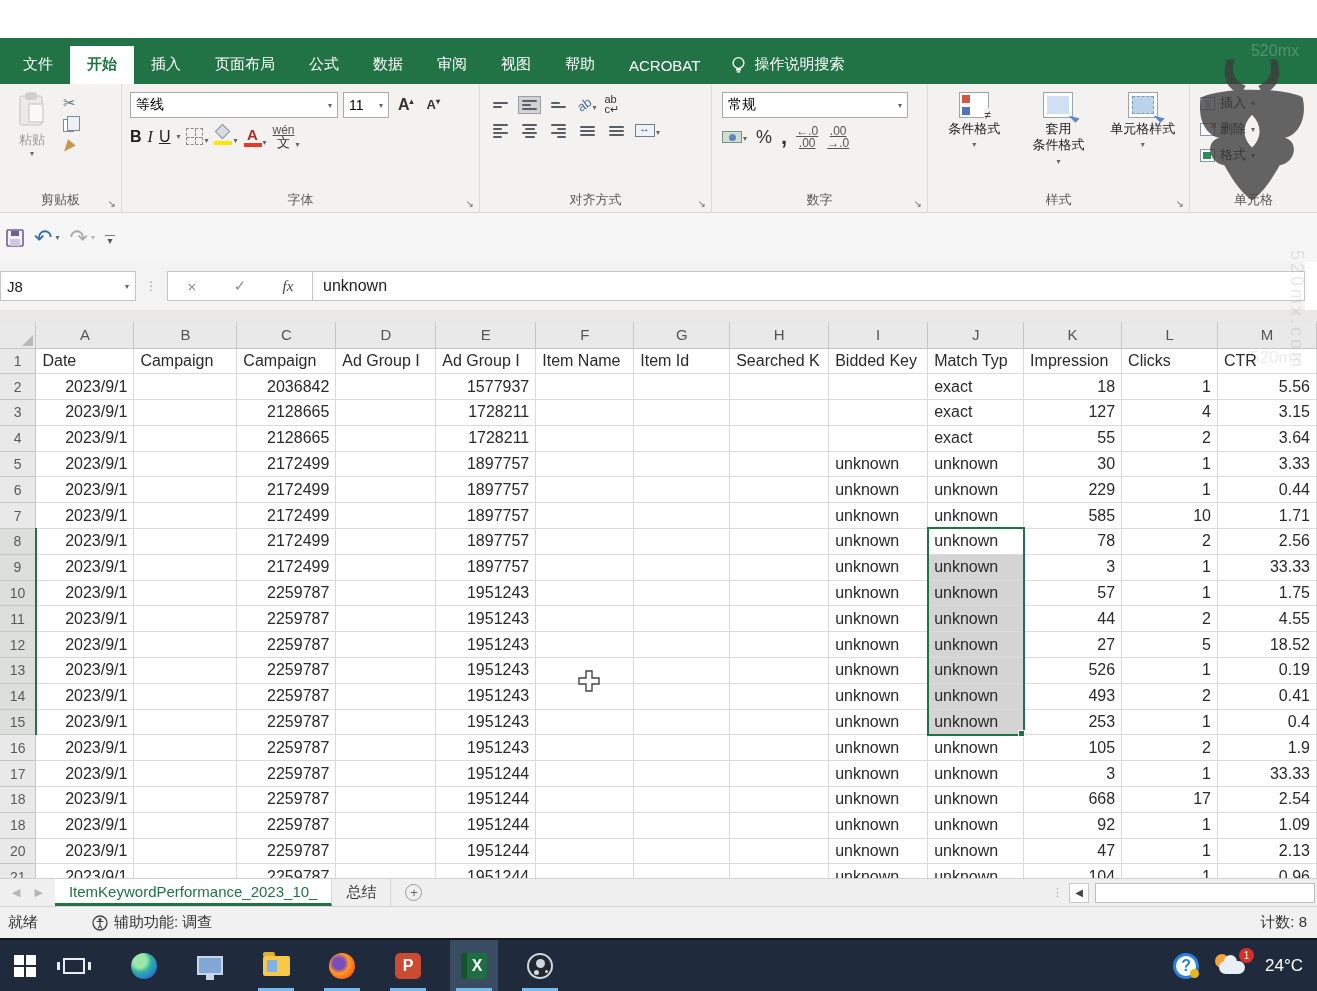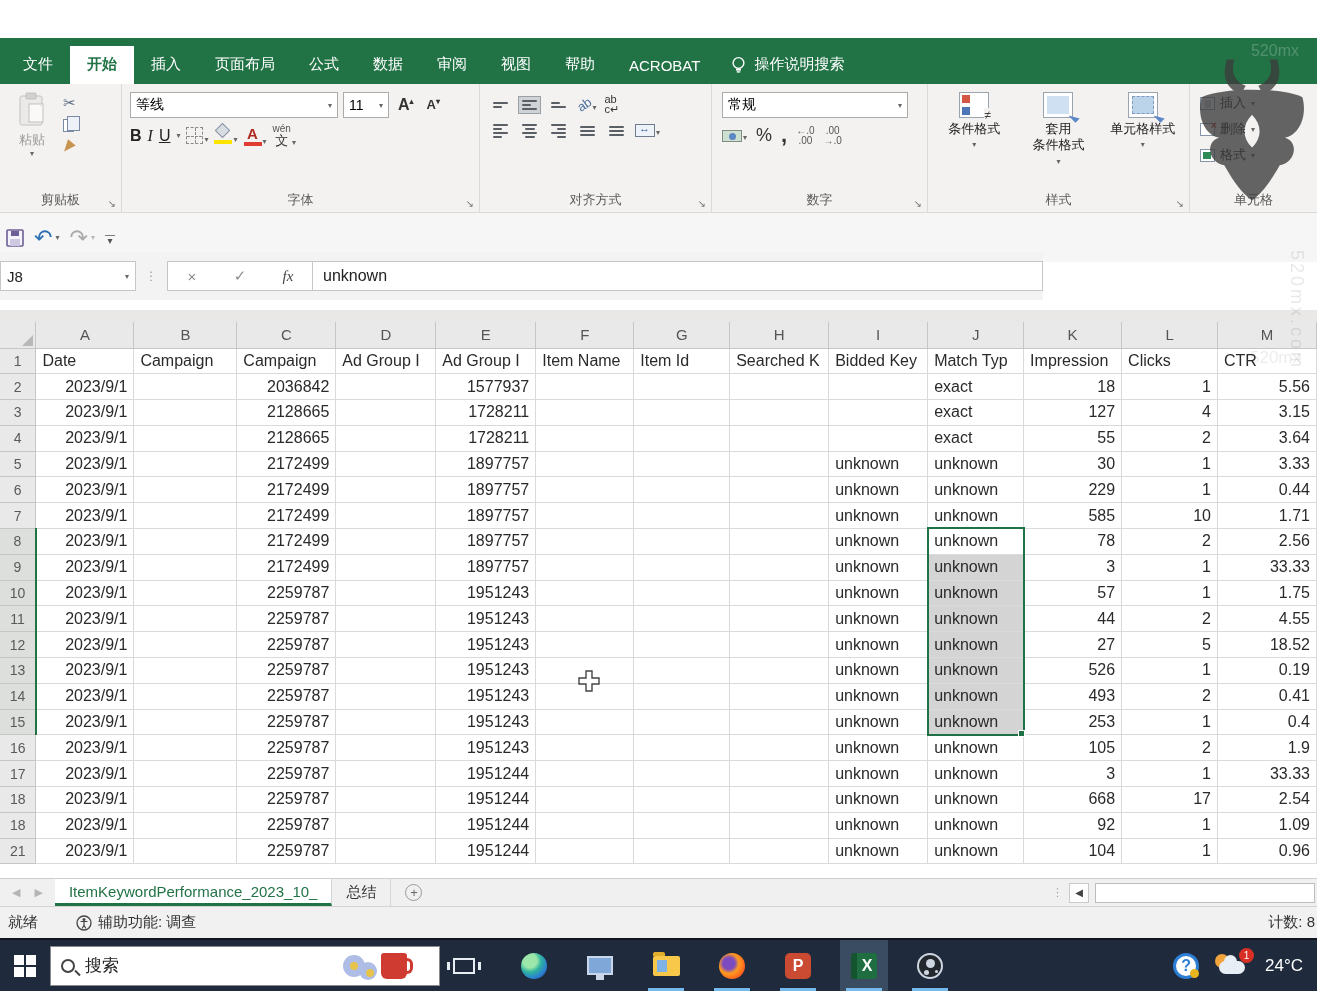--- a/index.html
+++ b/index.html
@@ -55,21 +55,21 @@
   .u { text-decoration:underline; }
   .borders-ic { width:17px; height:17px; border:1px dashed #8a8a8a; position:relative; }
   .borders-ic::before { content:""; position:absolute; left:50%; top:0; bottom:0; border-left:1px dashed #8a8a8a; }
   .borders-ic::after { content:""; position:absolute; top:50%; left:0; right:0; border-top:1px dashed #8a8a8a; }
   .fill-ic { position:relative; width:18px; height:12px; }
   .fill-ic .bucket { position:absolute; left:3px; top:-2px; width:11px; height:11px; background:#d8dde4;
     border:1px solid #8a93a3; transform:rotate(45deg); }
   .colorbar { display:block; width:18px; height:4px; margin-top:1px; }
   .yellow { background:#ffe400; } .red { background:#e03c32; }
   .stack { display:flex; flex-direction:column; align-items:center; line-height:1; cursor:pointer; }
-  .stack .top { font-size:10px; color:#555; } .stack .bot { font-size:13px; color:#333; }
+  .stack .top { font-size:12px; color:#555;text-decoration:underline; } .stack .bot { font-size:13px; color:#333; }
 
   .g-align { width:232px; }
   .g-align .row { display:flex; align-items:center; gap:8px; padding:3px 10px; }
   .alic { display:inline-flex; flex-direction:column; gap:2px; padding:3px; cursor:pointer; }
   .alic i { display:block; height:2px; background:#5a5f66; border-radius:1px; }
   .alic.sel { background:#cfd3d6; outline:1px solid #9aa0a6; }
   .wrapic { font-size:11px; color:#333; line-height:.9; text-align:left; cursor:pointer; }
   .merge-ic { width:20px; height:13px; border:1px solid #6f7c90; background:#eef3f9; position:relative; cursor:pointer; }
   .merge-ic::before { content:"↔"; position:absolute; left:3px; top:-3px; font-size:11px; color:#2f5a8f; }
 
@@ -111,21 +111,21 @@
 
   
   #qat { position:absolute; left:0; top:213px; width:1317px; height:49px; background:#f6f6f6;
     display:flex; align-items:center; gap:10px; padding-left:6px; }
   .qbtn { display:flex; align-items:center; gap:3px; cursor:pointer; }
   .undo { color:#2f6fb2; font-size:22px; line-height:1; }
   .redo { color:#a9a9a9; font-size:22px; line-height:1; }
   .qmore { display:flex; flex-direction:column; align-items:center; line-height:.6; color:#555; font-size:10px; cursor:pointer; }
 
   
-  #fbar { position:absolute; left:0; top:252px; width:1043px; height:48px; background:#f3f3f3;
+  #fbar { position:absolute; left:0; top:262px; width:1305px; height:48px; background:#f3f3f3;
     display:flex; align-items:center; }
   #namebox { width:136px; height:30px; background:#fff; border:1px solid #c6c6c6; display:flex;
     align-items:center; justify-content:space-between; padding:0 6px; font-size:15px; color:#222; }
   #fbar .dots { color:#9a9a9a; font-size:12px; margin:0 9px; letter-spacing:1px; }
   #fbar .btns { height:30px; background:#fff; border:1px solid #c6c6c6; display:flex; align-items:center; }
   #fbar .btns span { width:48px; text-align:center; font-size:15px; color:#8b8b8b; cursor:pointer; }
   #fbar .fx { font-style:italic; font-family:"Liberation Serif",serif; color:#444 !important; }
   #fcontent { flex:1; height:30px; background:#fff; border:1px solid #c6c6c6; border-left:none;
     display:flex; align-items:center; padding-left:10px; font-size:16px; color:#222; }
   #gap1 { position:absolute; left:0; top:310px; width:1317px; height:12px; background:#e9e8e7; }
@@ -163,24 +163,24 @@
     align-items:center; justify-content:center; font-size:13px; color:#666; }
   #hscroll { position:absolute; right:0; top:878px; height:28px; left:1050px; background:#f0f0f0;
     border-top:1px solid #cfcfcf; display:flex; align-items:center; gap:6px; padding:0 2px; }
   #hscroll .dots { color:#9a9a9a; font-size:11px; }
   #hscroll .larr { width:20px; height:20px; background:#fdfdfd; border:1px solid #c9c9c9; display:flex;
     align-items:center; justify-content:center; font-size:10px; color:#444; cursor:pointer; }
   #hscroll .track { flex:1; height:20px; background:#fff; border:1px solid #bdbdbd; cursor:pointer; }
 
   
   #statusbar { position:absolute; left:0; top:906px; width:1317px; height:32px; background:#f1f1f1;
-    border-top:1px solid #d4d4d4; display:flex; align-items:center; font-size:15px; color:#333; }
+    border-top:1px solid #d4d4d4; display:flex; align-items:center; font-size:15px; color:#333;gap:16px; }
   #statusbar .ready { padding-left:8px; }
   #statusbar .acc { display:flex; align-items:center; gap:6px; margin-left:38px;text-align:right; }
-  #statusbar .count { margin-left:auto; padding-right:2px; }
+  #statusbar .count { margin-left:auto; padding-right:10px; }
 
   
   #taskbar { position:absolute; left:0; top:938px; width:1317px; height:53px; background:#1f2b3c;
     border-top:2px solid #11161f; display:flex; align-items:center; }
   #startbtn { width:50px; height:100%; display:flex; align-items:center; justify-content:center; cursor:pointer; }
   .winlogo { display:grid; grid-template-columns:10px 10px; grid-template-rows:10px 10px; gap:2px; }
   .winlogo i { background:#fdfdfd; }
   #searchbox { width:390px; height:40px; background:#fff; border:1px solid #8a8a8a; display:flex;
     align-items:center; padding:0 10px; gap:10px; position:relative; cursor:text; }
   #searchbox .mag { width:14px; height:14px; border:2px solid #444; border-radius:50%; position:relative; }
@@ -857,20 +857,36 @@
             <td class=""></td>
             <td class=""></td>
             <td class=""></td>
             <td class="">unknown</td>
             <td class="">unknown</td>
             <td class="r">92</td>
             <td class="r">1</td>
             <td class="r">1.09</td>
           </tr>
           <tr>
+            <td class="rowhdr">20</td>
+            <td class="r">2023/9/1</td>
+            <td class=""></td>
+            <td class="r">2259787</td>
+            <td class=""></td>
+            <td class="r">1951244</td>
+            <td class=""></td>
+            <td class=""></td>
+            <td class=""></td>
+            <td class="">unknown</td>
+            <td class="">unknown</td>
+            <td class="r">47</td>
+            <td class="r">1</td>
+            <td class="r">2.13</td>
+          </tr>
+          <tr>
             <td class="rowhdr">21</td>
             <td class="r">2023/9/1</td>
             <td class=""></td>
             <td class="r">2259787</td>
             <td class=""></td>
             <td class="r">1951244</td>
             <td class=""></td>
             <td class=""></td>
             <td class=""></td>
             <td class="">unknown</td>
@@ -922,29 +938,20 @@
 
   <div id="taskbar">
     <div id="startbtn">
       <span class="winlogo">
           <i></i>
           <i></i>
           <i></i>
           <i></i>
         </span>
     </div>
-    <div id="searchbox">
-      <span class="mag"></span>
-      <span class="stext">搜索</span>
-      <span class="decor">
-        <span class="flower"></span>
-        <span class="flower" style="width:18px;height:18px;margin-top:10px;"></span>
-        <span class="cup"></span>
-      </span>
-    </div>
     <div class="tkicon">
         <span class="tv"></span>
       </div>
     <div class="tkicon" style="margin-left:22px;">
         <span class="edge"></span>
       </div>
     <div class="tkicon" style="margin-left:18px;">
         <span class="pc"></span>
       </div>
     <div class="tkicon running" style="margin-left:18px;">

